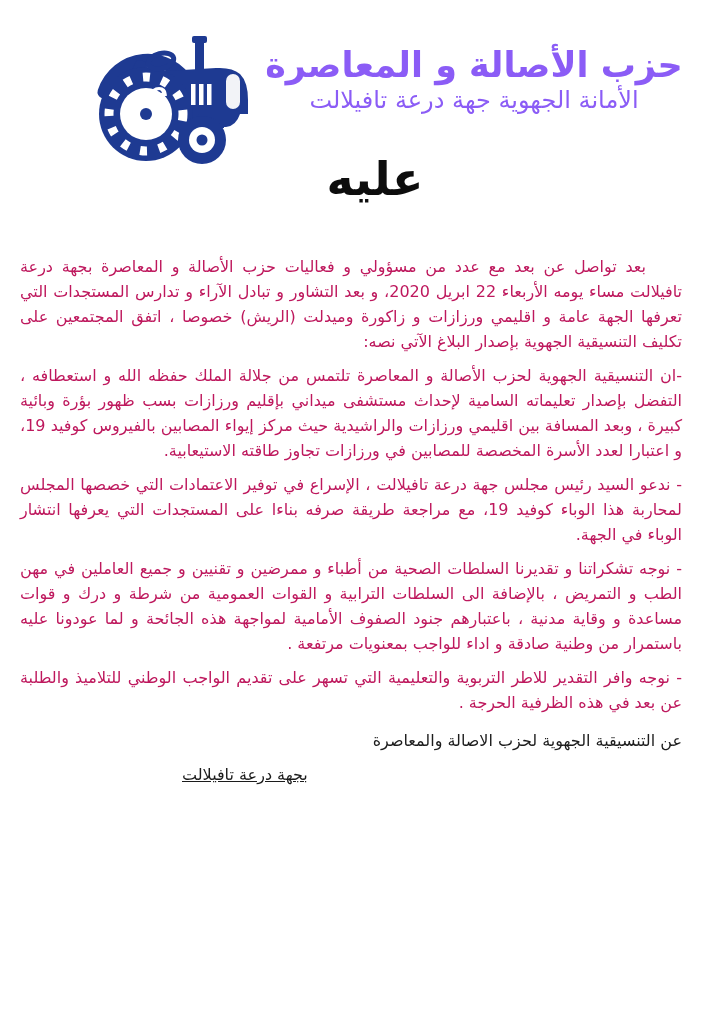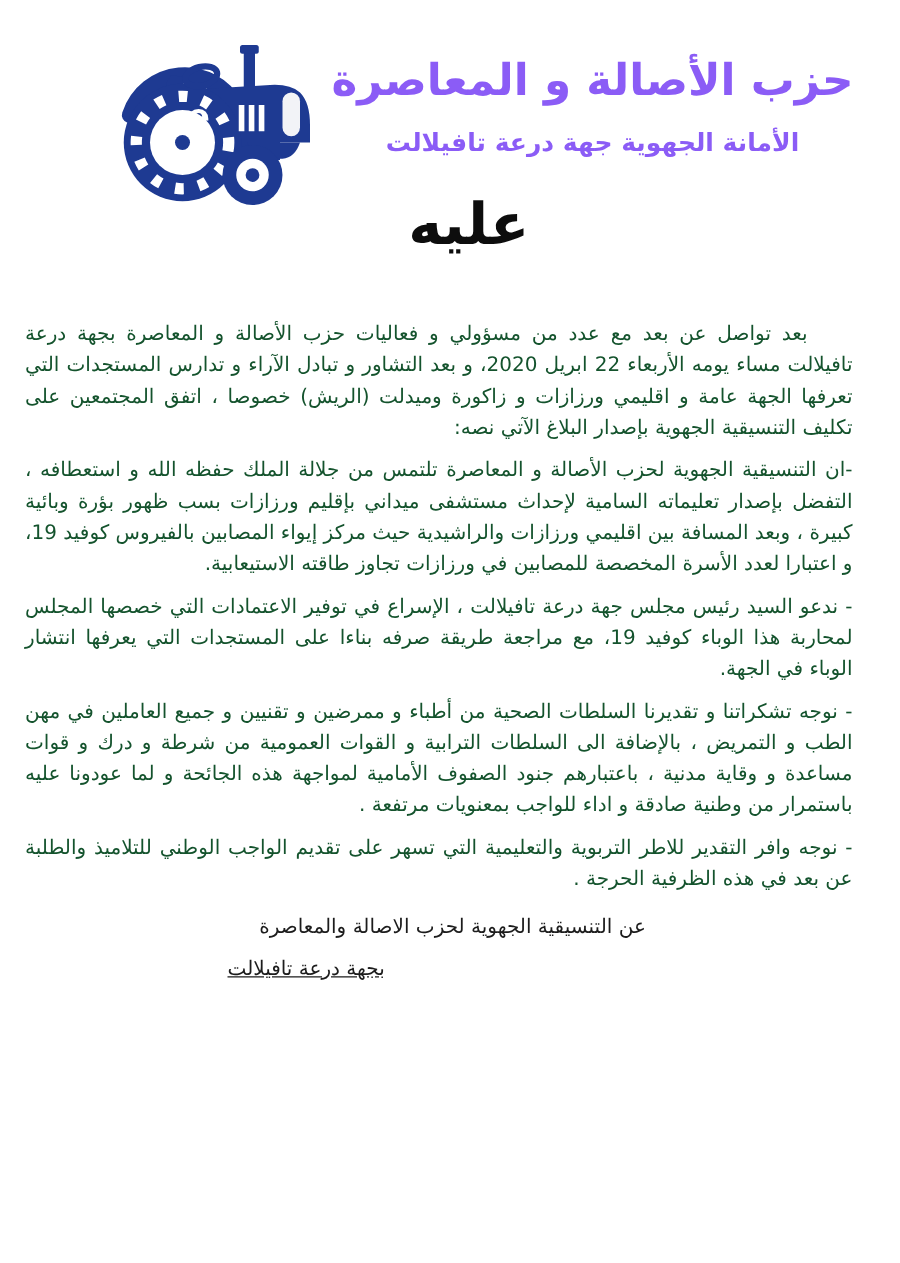--- a/index.html
+++ b/index.html
@@ -25,53 +25,53 @@
     text-align:center;
     direction:rtl;
     color:#8b5cf6;
   }
   .party-name {
     font-size:35px; font-weight:bold;
     letter-spacing:0px; line-height:1.2;
     white-space:nowrap;
   }
   .secretariat {
-    font-size:20px; font-weight:bold;
-    margin-top:16px;
+    font-size:24px; font-weight:normal;
+    margin-top:0;
     white-space:nowrap;
   }
   .doc-title {
     position:absolute; left:0; top:152px;
     width:100%;
     padding-left:30px;
     text-align:center;
     font-size:46px; font-weight:bold;
     color:#0d0d0d;
   }
   
   .doc-body {
     direction:rtl;
     padding:24px 38px 0 20px;
     font-size:16px;
     line-height:25px;
     text-align:justify;
-    color:#14532d;
+    color:#be185d;
   }
   .doc-body p { margin:0 0 9px 0; }
   .doc-body p.indent-lg { text-indent:36px; }
   .doc-body p.indent-sm { text-indent:18px; }
   
   .signature {
     direction:rtl;
     padding:4px 38px 0 42px;
     font-size:16px;
     line-height:25px;
     color:#1c1c1c;
   }
-  .sig-line-1 { text-align:center; }
+  .sig-line-1 { text-align:right; }
   .sig-line-2 { text-align:left; padding-left:140px; margin-top:9px;text-decoration:underline; }
 </style>
 </head>
 <body>
 
 <div class="page">
 
   <div class="header">
 
     <div class="logo">

